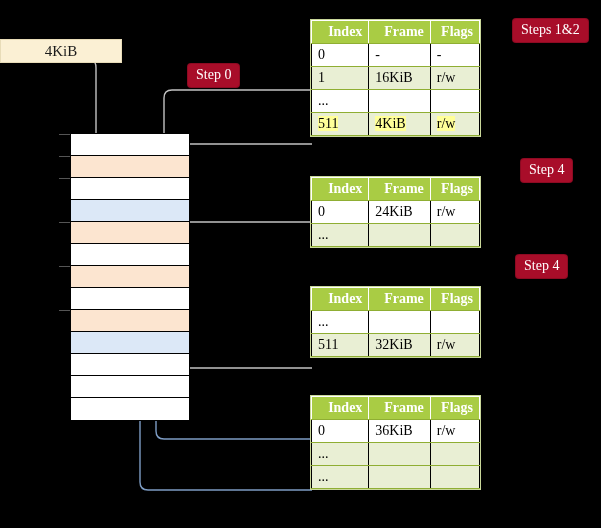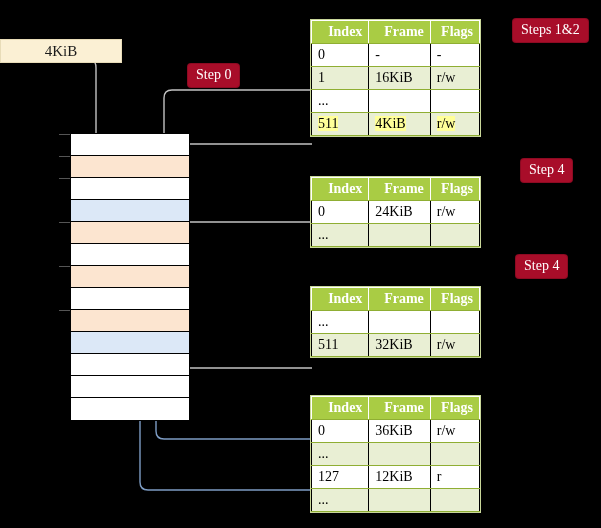--- a/index.html
+++ b/index.html
@@ -296,25 +296,20 @@
           <tr class="odd">
             <td>0</td>
             <td>36KiB</td>
             <td>r/w</td>
           </tr>
           <tr class="even">
             <td>...</td>
             <td></td>
             <td></td>
           </tr>
-          <tr class="odd">
-            <td>127</td>
-            <td>12KiB</td>
-            <td>r</td>
-          </tr>
           <tr class="even">
             <td>...</td>
             <td></td>
             <td></td>
           </tr>
         </tbody>
       </table>
     </div>
 
 </div>

